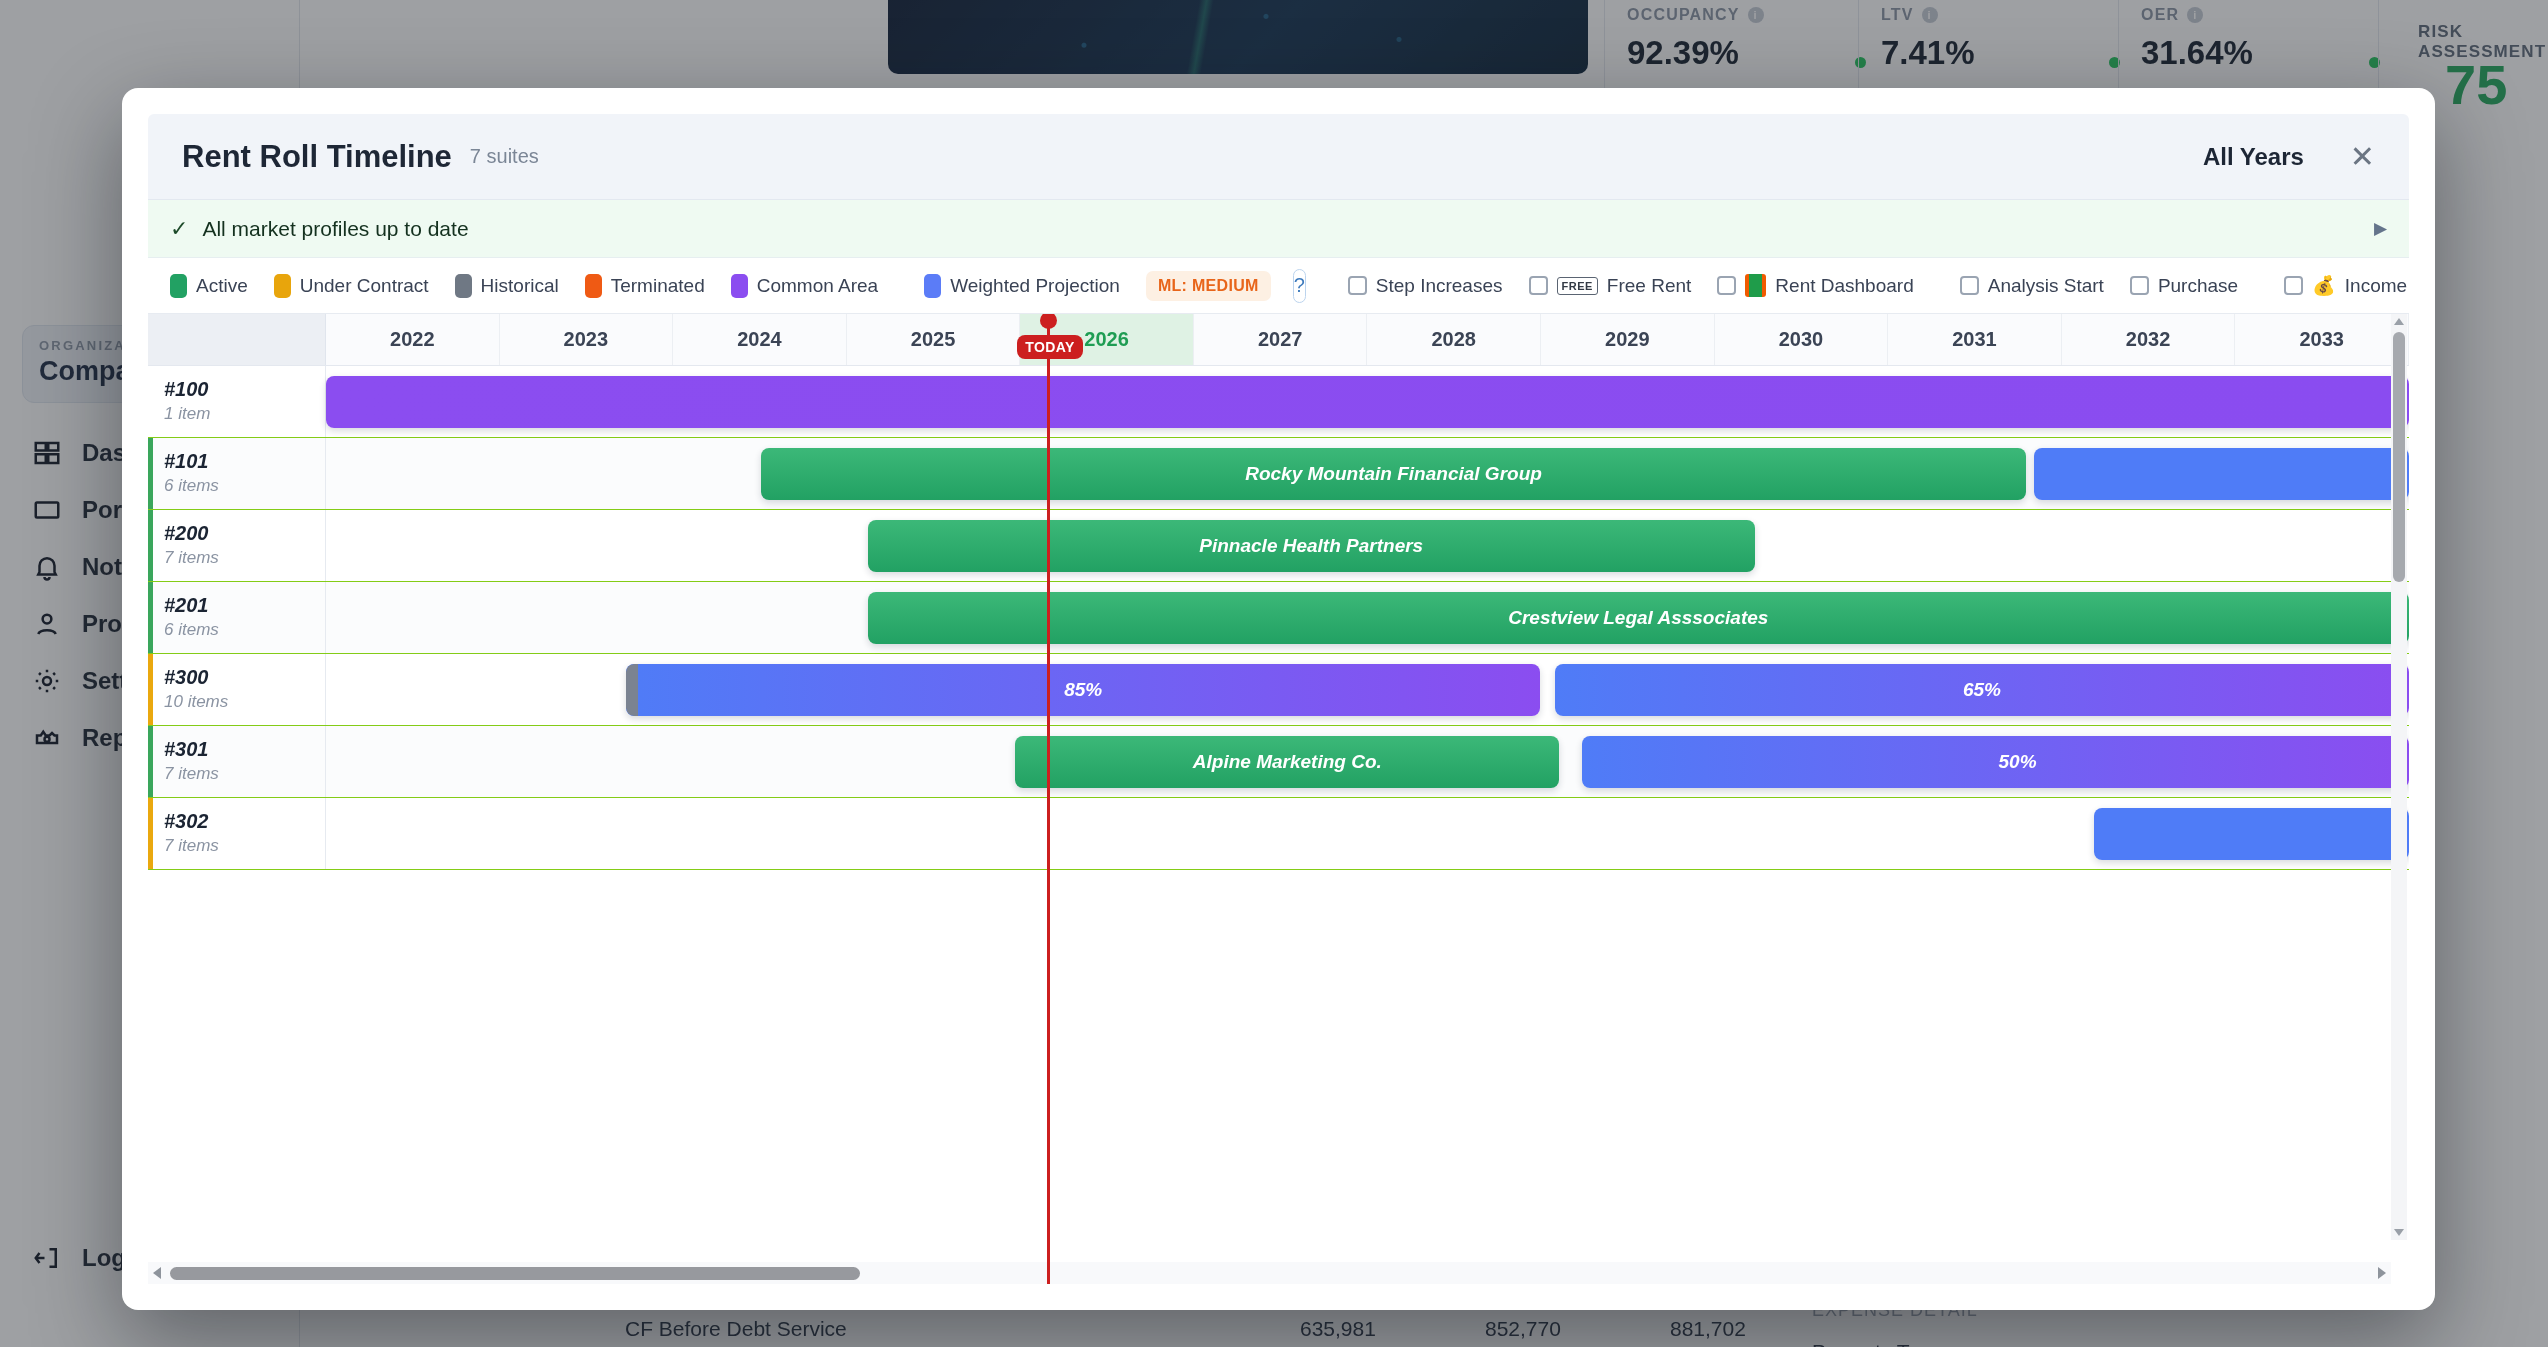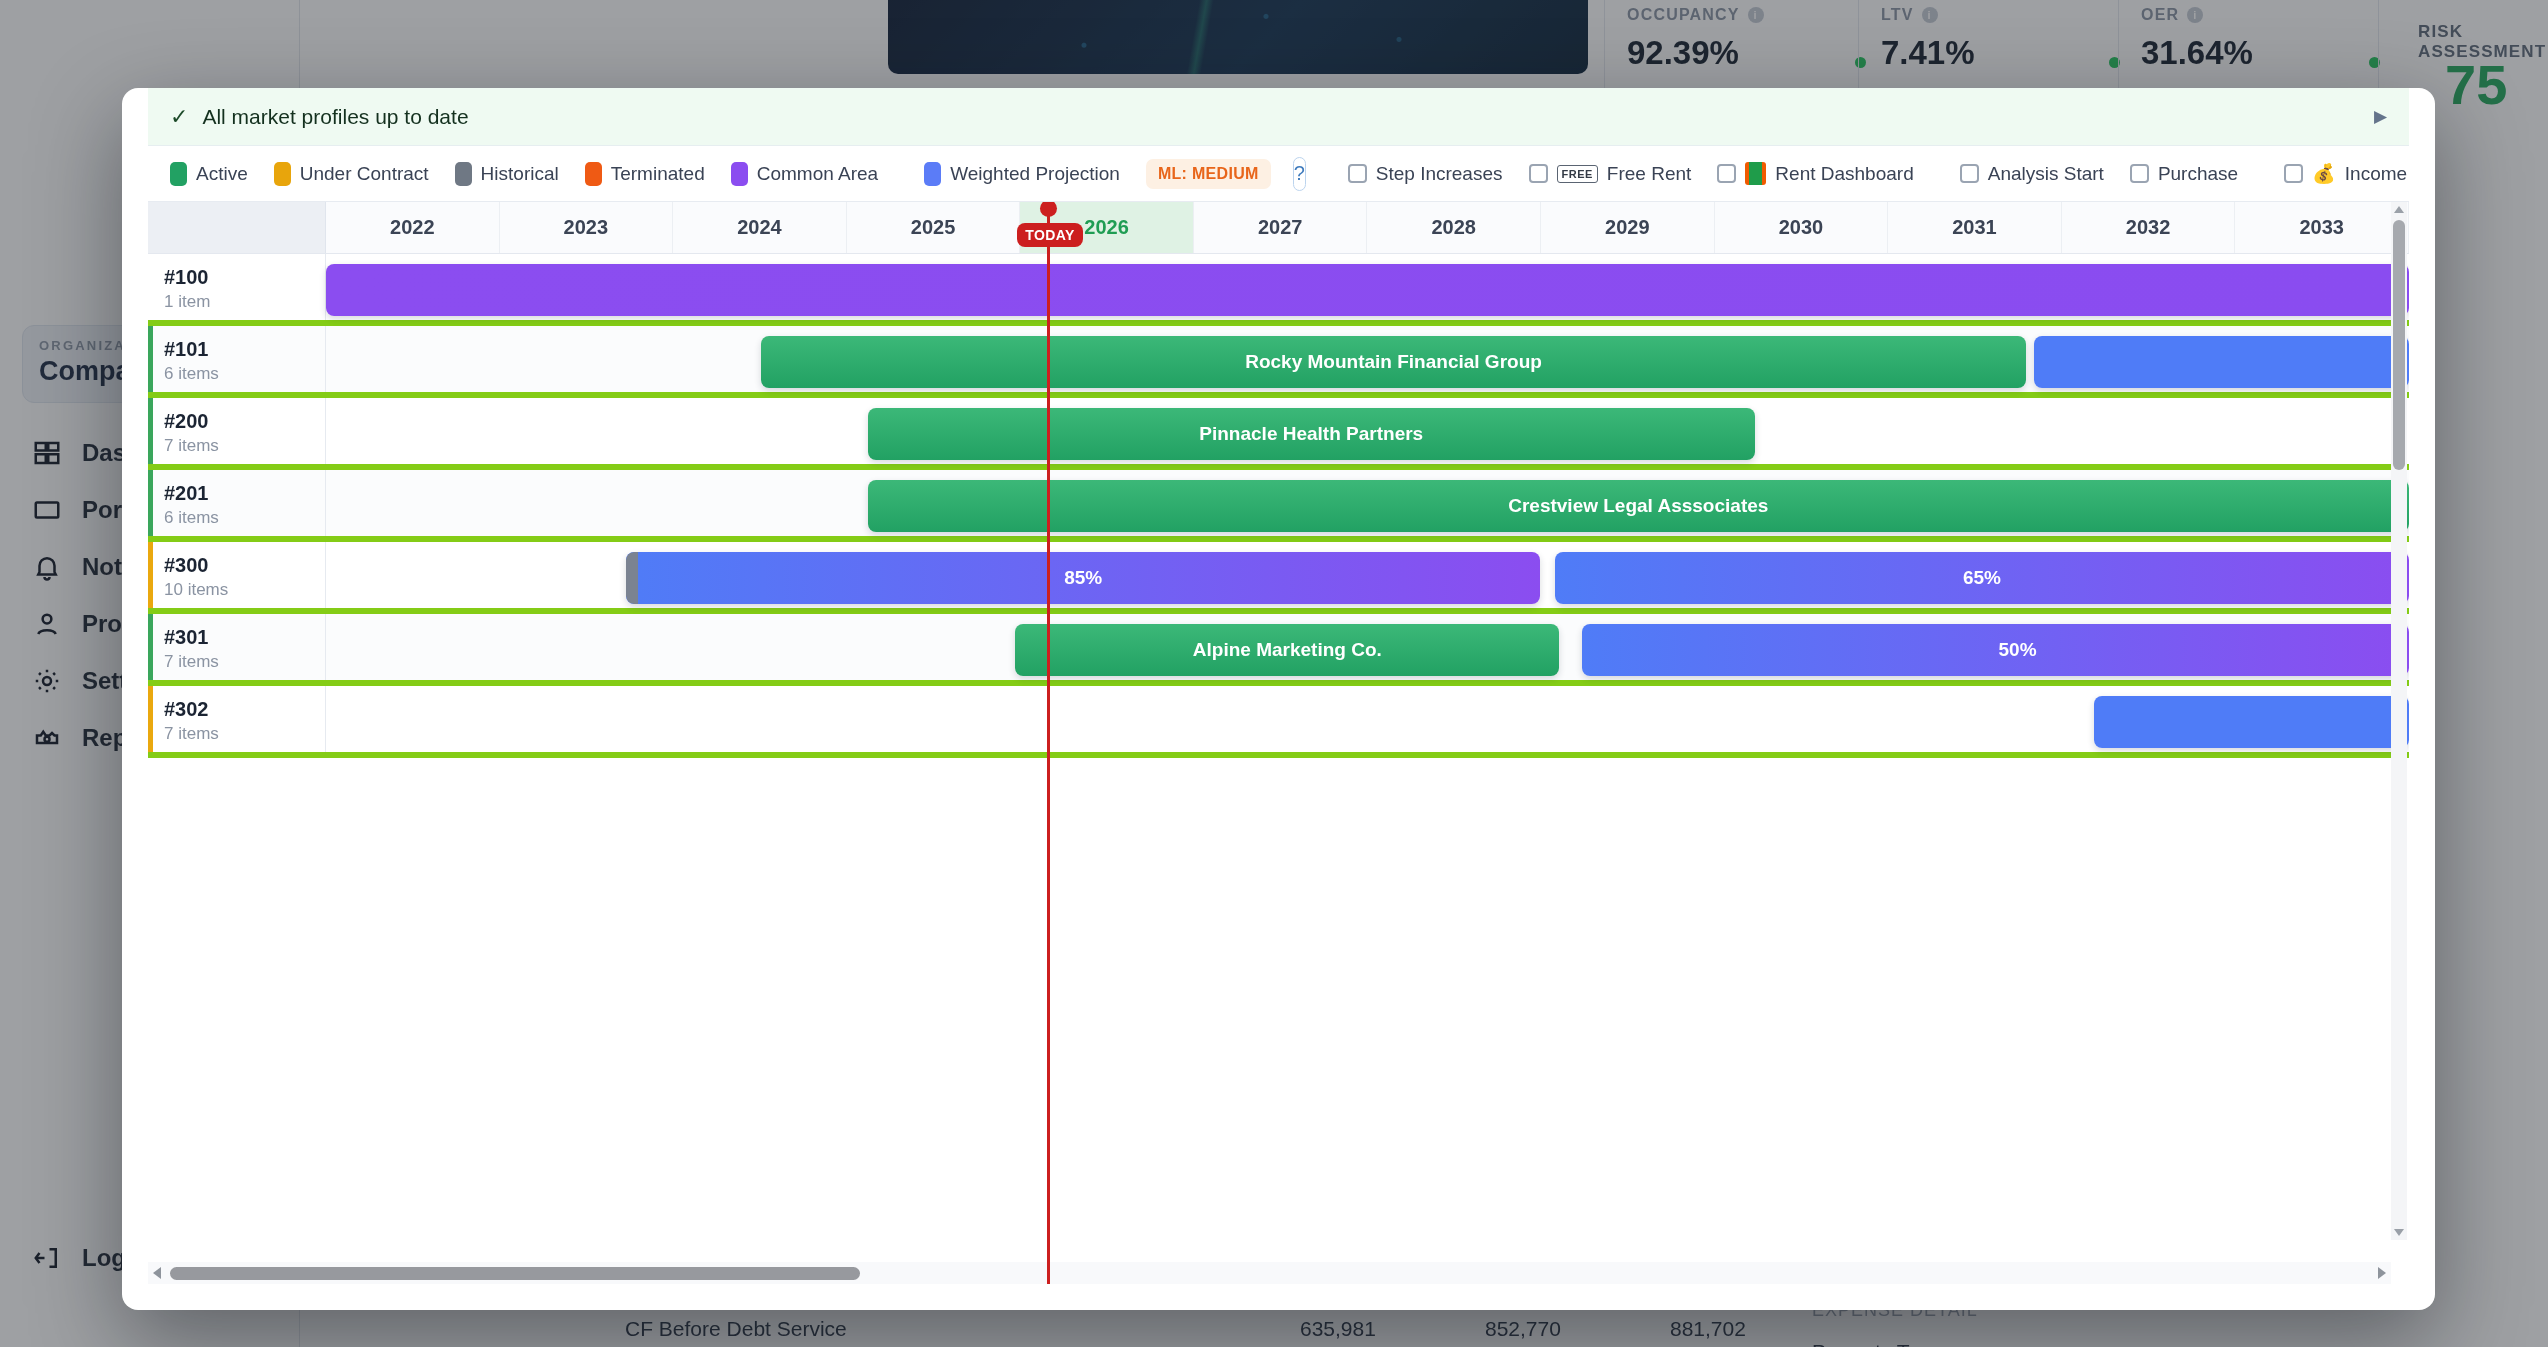--- a/index.html
+++ b/index.html
@@ -129,21 +129,21 @@
     position:relative;
   }
   .tl-rowlabel-head { width:178px; flex:0 0 178px; background:#eceff4; border-right:1px solid #e0e5ed;}
   .yrcol {
     flex:1 1 0; border-right:1px solid #eceff3; display:flex; align-items:center; justify-content:center;
     font-size:20px; color:#3b4455; font-weight:600; position:relative;
   }
   .yrcol.current { background:#dff2e4; color:#1f9d53; }
 
   .tl-rows { position:relative; }
-  .tl-row { display:flex; height:72px; border-bottom:6px solid #84cc16; position:relative;}
+  .tl-row { display:flex; height:72px; border-bottom:1px solid #84cc16; position:relative;font-style:italic;}
   .tl-row:nth-child(even) { background:#fbfcfd; }
   .rowlabel {
     width:178px; flex:0 0 178px; border-right:1px solid #e6eaf0; padding:12px 0 0 16px;
     position:relative; background:inherit;
   }
   .rowlabel .acc { position:absolute; left:0; top:0; bottom:0; width:5px; }
   .rowlabel .nm { font-size:20px; font-weight:700; color:#1b2433; }
   .rowlabel .ct { font-size:17px; color:#8a93a2; margin-top:3px; }
   .lane { flex:1 1 auto; position:relative; }
   .bar {
@@ -306,20 +306,27 @@
     <div class="bt-cell" style="left:1512px; top:20px; color:#9aa3b0; font-size:18px; letter-spacing:1px;">EXPENSE DETAIL</div>
     <div class="bt-cell" style="left:1512px; top:60px;">Property Tax</div>
 
   </div>
 </div>
 
 <div id="dim"></div>
 
 <div id="modal">
 
+  <div class="m-head">
+    <span class="m-title">Rent Roll Timeline</span>
+    <span class="m-sub">7 suites</span>
+    <span class="m-spacer"></span>
+    <span class="m-years">All Years</span>
+    <span class="m-close">✕</span>
+  </div>
 
   <div class="m-status">
     <span class="chk">✓</span>
     <span class="txt">All market profiles up to date</span>
     <span class="caret">▶</span>
   </div>
 
   <div class="m-legend">
     <span class="lg">
       <span class="sw" style="background:#22a163"></span>

